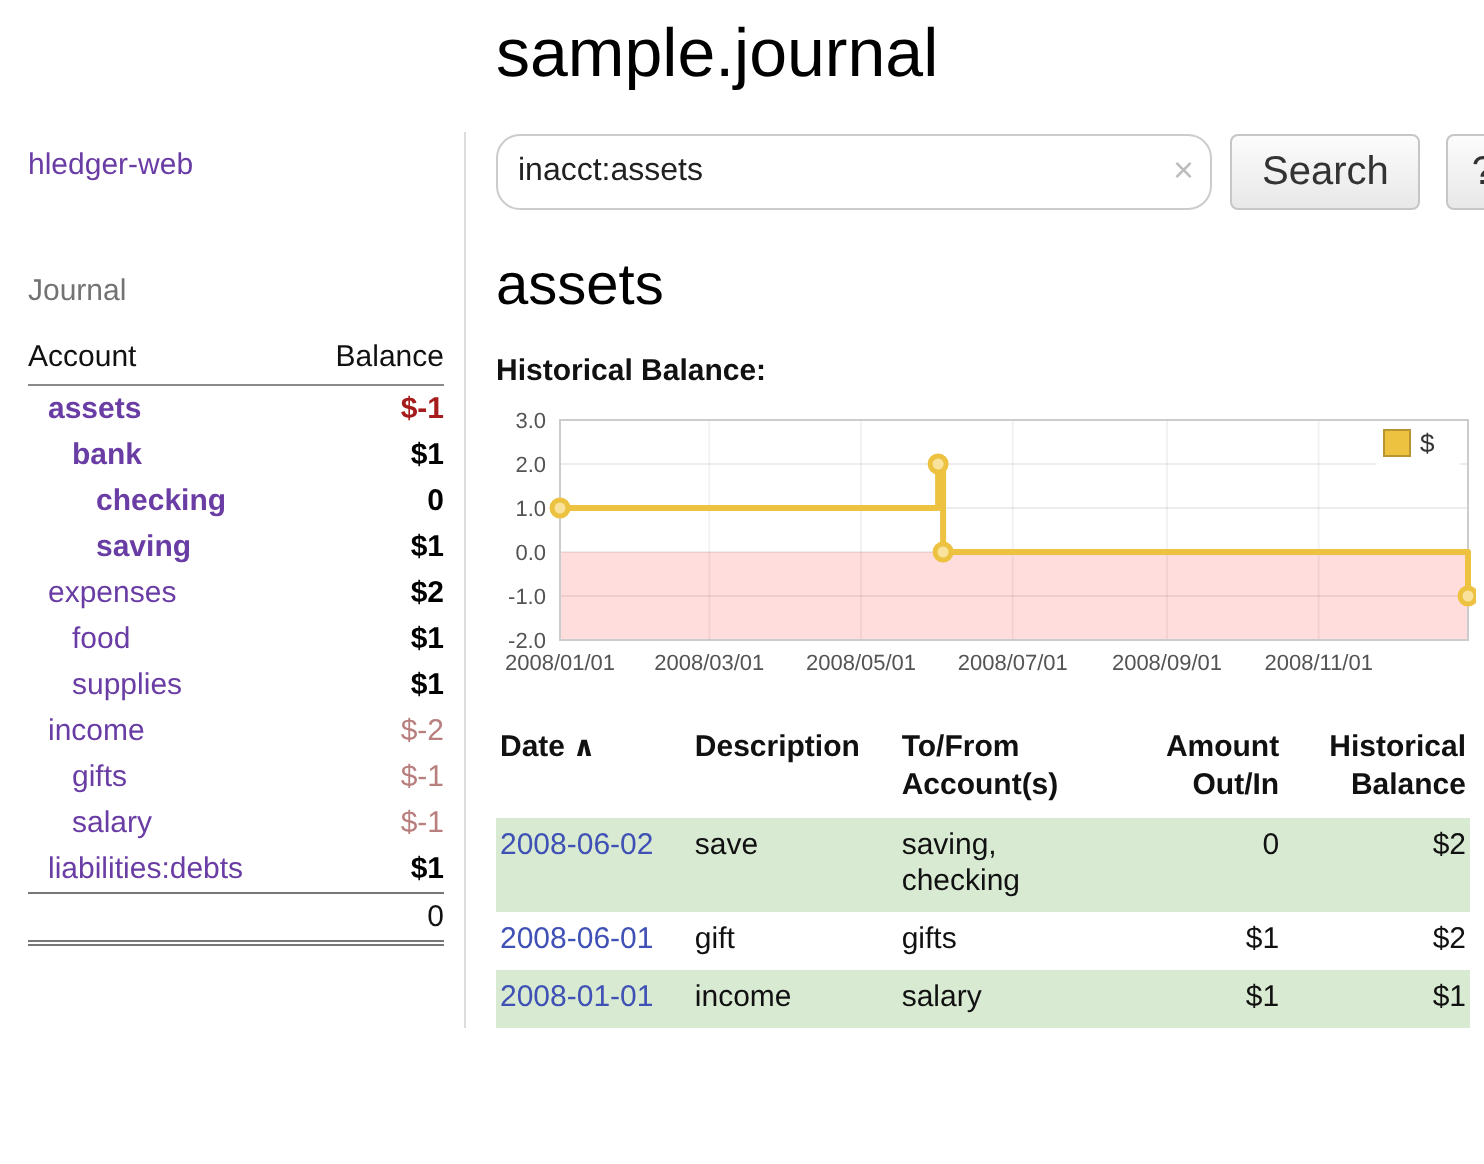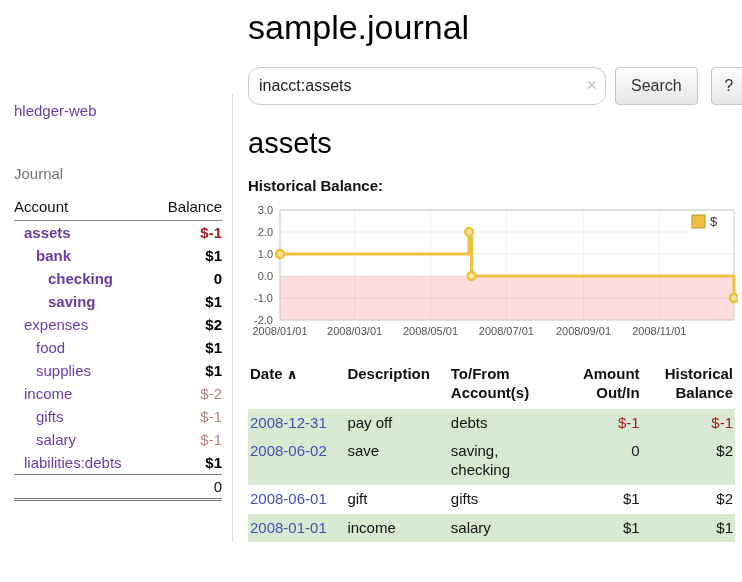--- a/index.html
+++ b/index.html
@@ -29,21 +29,21 @@
 
   
   .main{flex:1;padding:6px 6px 0 15px}
   h1{font-size:34px;font-weight:400;margin:2px 0 20px;color:#000}
   .search-row{display:flex;align-items:center;margin-bottom:22px}
   .search-wrap{position:relative;width:358px;margin-right:9px}
   .search-input{width:100%;height:38px;border:1px solid #ccc;border-radius:12px;
     font-size:16px;padding:0 30px 0 10px;color:#222;font-family:inherit;outline:none}
   .clear-x{position:absolute;right:9px;top:9px;color:#bdbdbd;font-size:18px;line-height:1;cursor:pointer}
   .btn{height:38px;border:1px solid #c6c6c6;border-radius:4px;
-    background:linear-gradient(#fcfcfc,#e8e8e8);font-size:16px;color:#333;
+    background:linear-gradient(#fcfcfc,#e8e8e8);font-size:20px;color:#333;
     padding:0 15px;font-family:inherit;cursor:pointer}
   .btn.help{padding:0;width:36px;margin-left:13px}
   h2{font-size:29px;font-weight:400;margin:0 0 17px;color:#000}
   .chart-label{font-weight:700;margin-bottom:8px}
   .chart-wrap svg{display:block}
   .tick{font-size:11px;fill:#545454;font-family:"Liberation Sans","DejaVu Sans",sans-serif}
   .legend-text{font-size:13px;fill:#333;font-family:"Liberation Sans","DejaVu Sans",sans-serif}
 
   
   .register{margin-top:19px;border-collapse:collapse;table-layout:fixed;width:487px}
@@ -194,27 +194,20 @@
         <tr id="register-head-row">
             <th>Date<span class="sort"> ∧</span></th>
             <th>Description</th>
             <th>To/From<br>Account(s)</th>
             <th class="r">Amount<br>Out/In</th>
             <th class="r">Historical<br>Balance</th>
           </tr>
       </thead>
       <tbody id="register-body">
           <tr class="stripe">
-            <td class=""><a href="#" class="date-link">2008-12-31</a></td>
-            <td class="">pay off</td>
-            <td class="">debts</td>
-            <td class="r amt neg">$-1</td>
-            <td class="r amt neg">$-1</td>
-          </tr>
-          <tr class="stripe">
             <td class=""><a href="#" class="date-link">2008-06-02</a></td>
             <td class="">save</td>
             <td class="">saving, checking</td>
             <td class="r amt">0</td>
             <td class="r amt">$2</td>
           </tr>
           <tr>
             <td class=""><a href="#" class="date-link">2008-06-01</a></td>
             <td class="">gift</td>
             <td class="">gifts</td>

